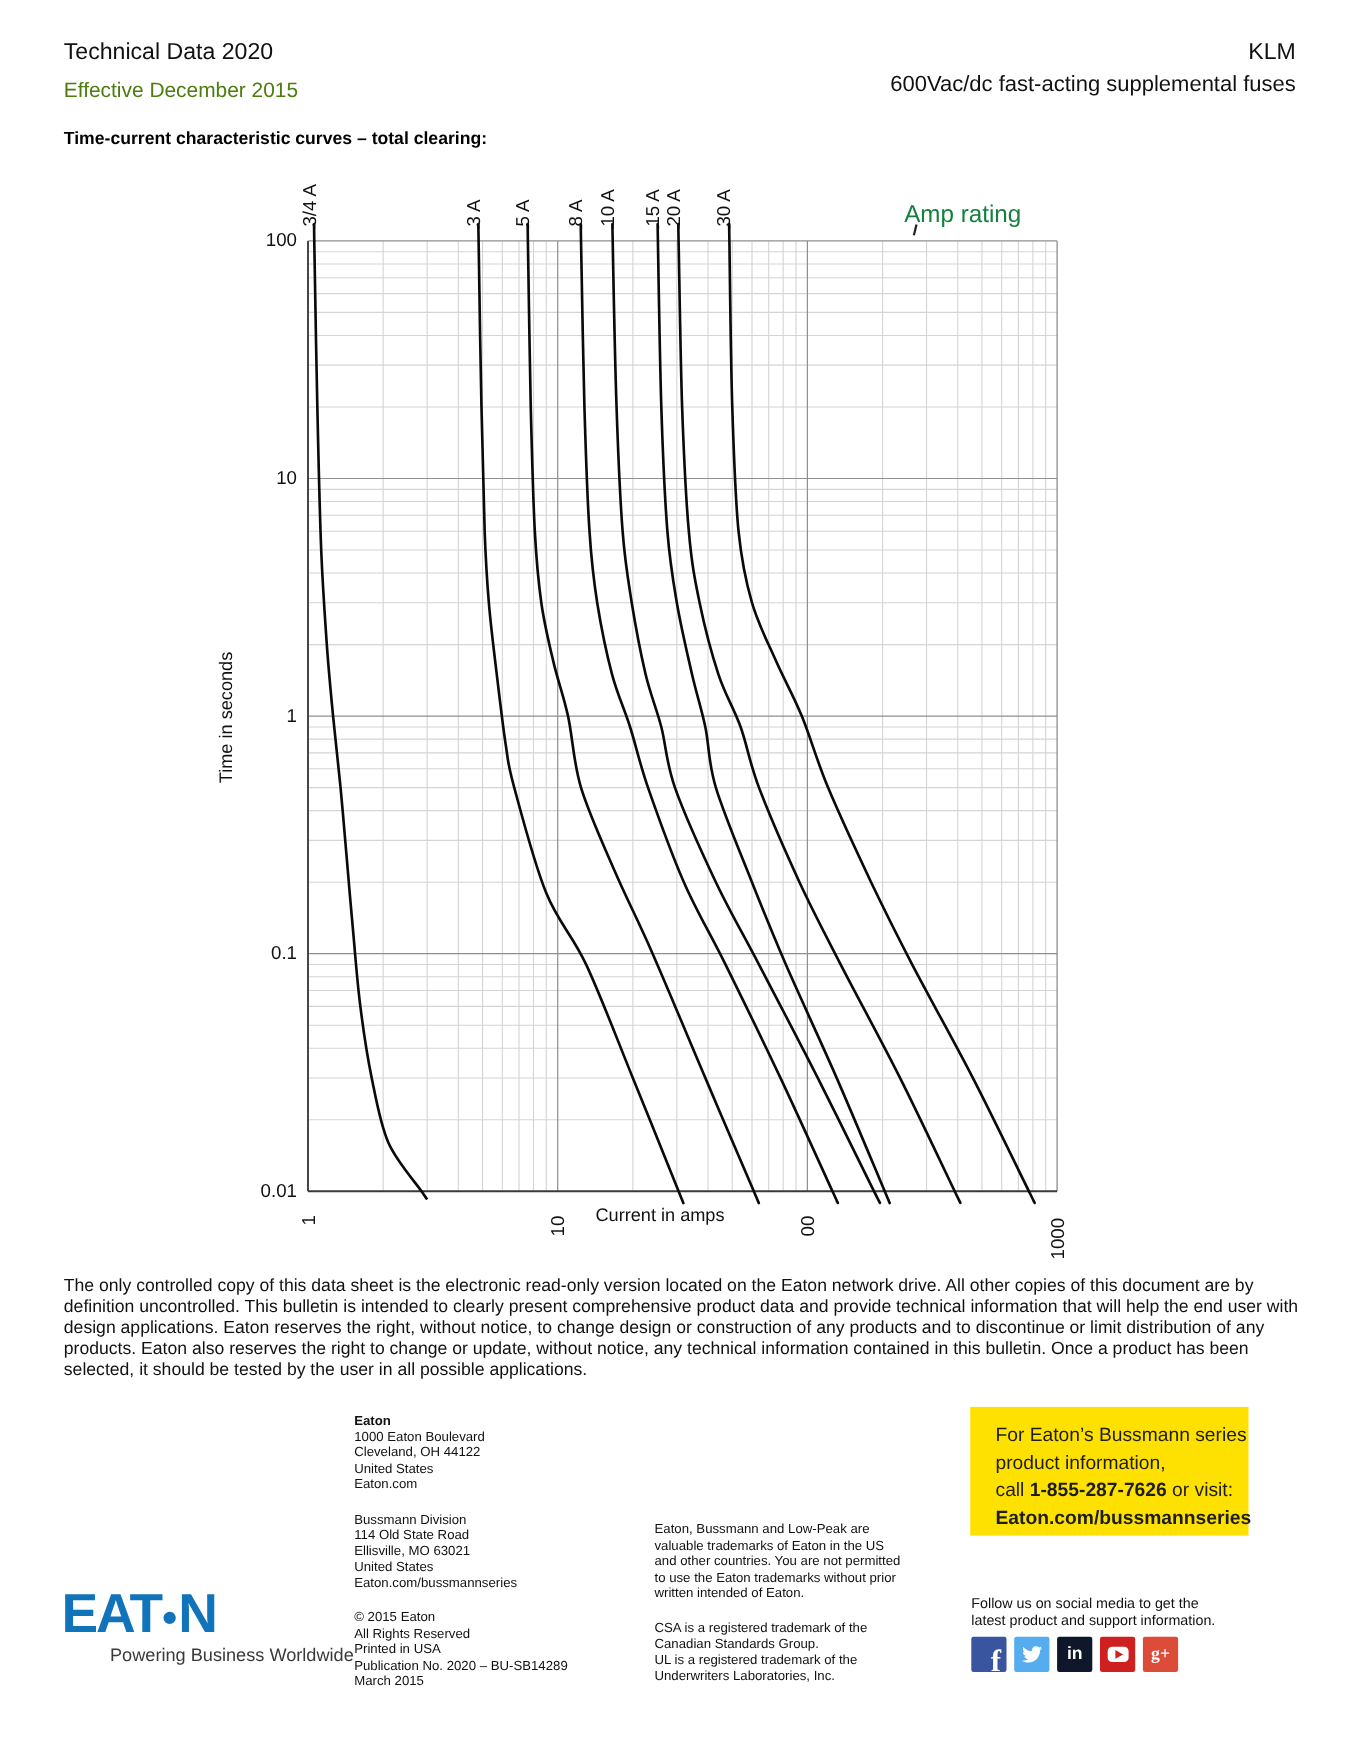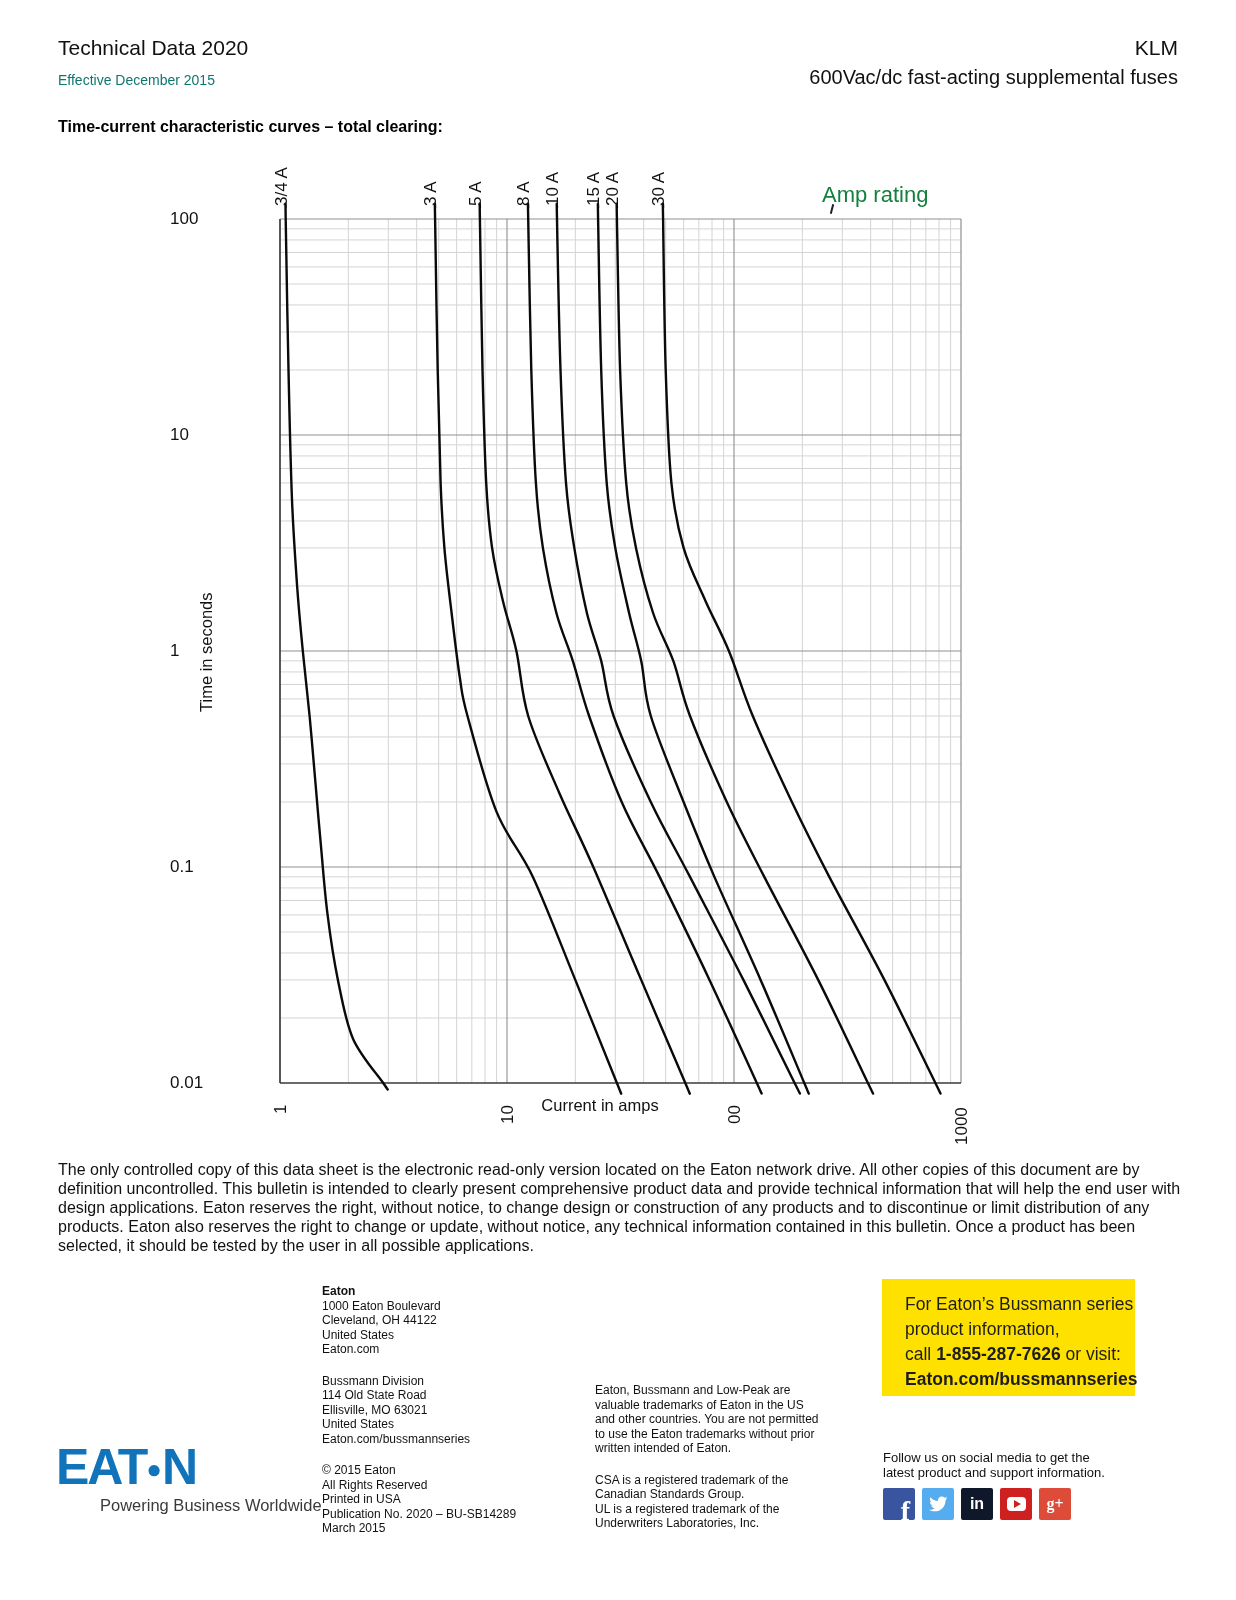--- a/index.html
+++ b/index.html
@@ -1,25 +1,25 @@
 <!DOCTYPE html>
 <html><head>
 <meta charset="utf-8">
 <style>
   html,body{margin:0;padding:0;background:#fff;}
   .page{position:relative;width:1236px;height:1600px;background:#ffffff;overflow:hidden;
         font-family:"Liberation Sans","DejaVu Sans",sans-serif;color:#1a1a1a;}
   .hdr-title{position:absolute;left:58px;top:36px;font-size:21px;color:#111;text-align:right;}
-  .hdr-sub{position:absolute;left:58px;top:72px;font-size:14px;color:#0f766e;}
+  .hdr-sub{position:absolute;left:58px;top:72px;font-size:19px;color:#4d7c0f;}
   .hdr-right{position:absolute;right:58px;top:36px;text-align:right;color:#111;}
   .hdr-prod{font-size:21px;}
   .hdr-proddesc{font-size:20px;margin-top:6px;}
   .section-title{position:absolute;left:58px;top:118px;font-size:16px;font-weight:bold;color:#000;}
   #chart-svg{position:absolute;left:160px;top:195px;}
-  .ylab{position:absolute;width:100px;text-align:left;font-size:17px;color:#111;}
+  .ylab{position:absolute;width:100px;text-align:right;font-size:17px;color:#111;}
   .xlab{position:absolute;white-space:nowrap;font-size:17px;color:#111;
         transform:rotate(-90deg);transform-origin:0 0;}
   .curvelab{position:absolute;white-space:nowrap;font-size:17px;color:#111;
         transform:rotate(-90deg);transform-origin:0 0;}
   .axis-title-y{position:absolute;left:197px;white-space:nowrap;font-size:16.5px;color:#111;
         transform:rotate(-90deg);transform-origin:0 0;}
   .axis-title-x{position:absolute;left:280px;width:640px;text-align:center;top:1096px;
         font-size:16.5px;color:#111;}
   .legend-label{position:absolute;left:822px;top:182px;font-size:22px;color:#15803d;}
   .legend-tick{position:absolute;left:831px;top:204px;width:2px;height:10px;background:#222;

